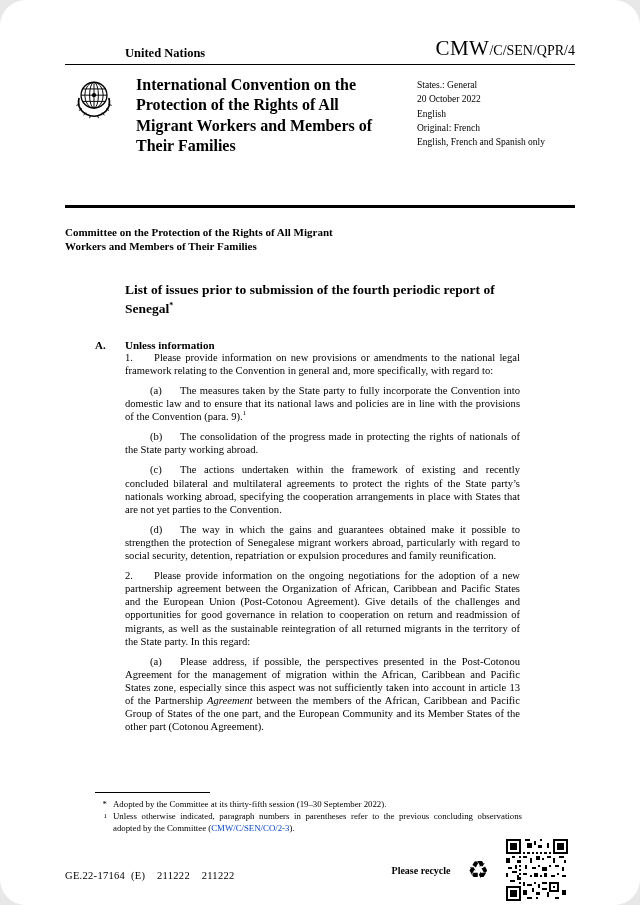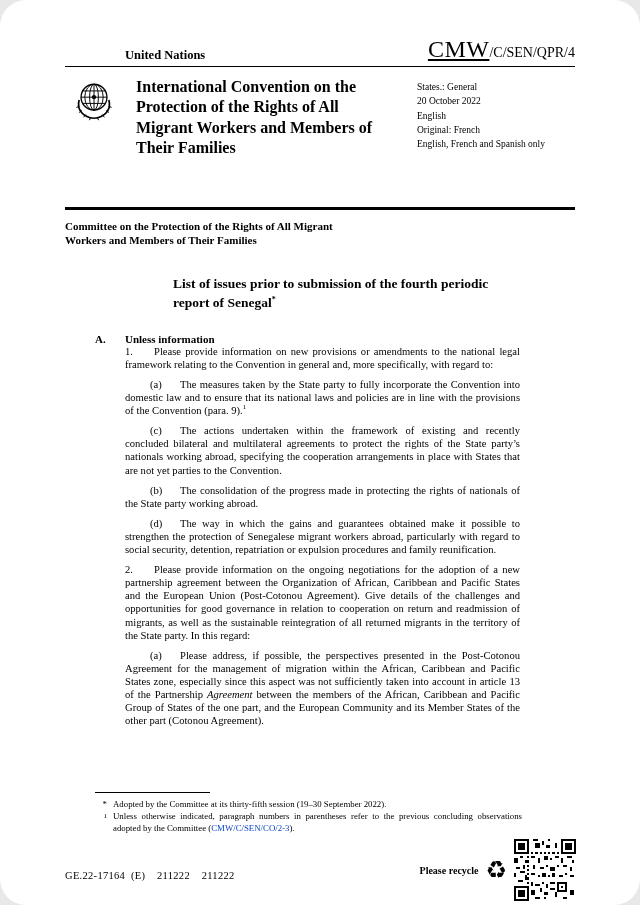--- a/index.html
+++ b/index.html
@@ -9,33 +9,33 @@
     position:relative; width:640px; height:905px; margin:0 auto;
     background:#ffffff; overflow:hidden;border-radius:26px;
   }
   .header-wrap { margin:0 65px; }
   .h-row1 {
     display:flex; justify-content:space-between; align-items:flex-end;
     padding:36px 0 3px 60px; border-bottom:1px solid #000;
   }
   .un-name { font-weight:bold; font-size:12.5px; }
   .doc-symbol { font-size:12px; white-space:nowrap; }
-  .doc-symbol .main { font-size:24px; letter-spacing:.5px;text-decoration:underline; }
+  .doc-symbol .main { font-size:21px; letter-spacing:.5px; }
   .doc-symbol .suffix { font-size:14px; }
   .h-row2 { display:flex; padding-top:10px;gap:12px; }
   .emblem { width:46px; height:48px; margin:0 7px 0 6px; flex:none; }
   .conv-title { width:250px; font-weight:bold; font-size:16px; line-height:1.28; }
   .info-block { margin-left:auto; width:158px; font-size:9.5px; line-height:1.5; padding-top:3px; }
   .thick-rule { border-bottom:3px solid #000; margin-top:48px; }
   .committee {
-    margin:10px 65px 0; font-weight:bold; font-size:11px; line-height:1.25;
+    margin:18px 65px 0; font-weight:bold; font-size:11px; line-height:1.25;
     max-width:310px;
   }
   .content { margin:0 120px 0 125px; }
-  .doc-title { margin-top:28px; font-weight:bold; font-size:13.5px; line-height:1.35;margin-left:48px; }
+  .doc-title { margin-top:28px; font-weight:bold; font-size:13.5px; line-height:1.35; }
   .doc-title sup { font-size:8px; }
   .section-head { margin-top:17px; font-weight:bold; font-size:13.5px; }
   .subsection { margin-top:21px; margin-left:-30px; display:flex; font-weight:bold; font-size:11px; }
   .subsection .smark { width:30px; flex:none; }
   .body-block { font-size:10.6px; line-height:13.1px; }
   .body-block p { margin-bottom:7px; text-align:justify; }
   .pmark { display:inline-block; width:29px; }
   p.lettered { text-indent:25px; }
   p.lettered .pmark { width:30px; text-indent:0; }
   .fnref { font-size:7px; vertical-align:super; line-height:0; }
@@ -43,21 +43,21 @@
   .fn-sep { width:115px; border-top:1px solid #000; margin-bottom:6px; }
   .footnote { display:flex; }
   .footnote .fmark { width:12px; flex:none; text-align:right; margin-right:6px; }
   .footnote .fmark.sup { font-size:7px; padding-top:1px; }
   .footnote .ftext { text-align:justify; }
   .link { color:var(--link-color,#0b47c4); text-decoration:none; cursor:pointer; }
   .footer-left {
     position:absolute; left:65px; bottom:24px;
     font-size:10.5px; letter-spacing:.3px; white-space:pre;
   }
-  .footer-right { position:absolute; right:64px; bottom:4px; display:flex; align-items:center; gap:7px; }
+  .footer-right { position:absolute; right:72px; bottom:4px; display:flex; align-items:center; gap:17px; }
   .recycle-label { font-weight:bold; font-size:10px; white-space:nowrap; }
   .recycle-glyph { font-size:24px; line-height:1; font-family:"DejaVu Sans", sans-serif; }
   .qr { width:62px; height:62px; }
 </style>
 </head>
 <body>
 
 <div class="page">
 
   <div class="header-wrap">
@@ -103,23 +103,23 @@
     <div class="subsection">
       <span class="smark">A.</span>
       <span>Unless information</span>
     </div>
 
     <div class="body-block">
       <p><span class="pmark">1.</span><span>Please provide information on new provisions or amendments to the national legal framework relating to the Convention in general and, more specifically, with regard to:</span></p>
 
       <p class="lettered"><span class="pmark">(a)</span><span>The measures taken by the State party to fully incorporate the Convention into domestic law and to ensure that its national laws and policies are in line with the provisions of the Convention (para. 9).</span><sup class="fnref">1</sup></p>
 
+      <p class="lettered"><span class="pmark">(b)</span><span>The consolidation of the progress made in protecting the rights of nationals of the State party working abroad.</span></p>
+
       <p class="lettered"><span class="pmark">(c)</span><span>The actions undertaken within the framework of existing and recently concluded bilateral and multilateral agreements to protect the rights of the State party’s nationals working abroad, specifying the cooperation arrangements in place with States that are not yet parties to the Convention.</span></p>
-
-      <p class="lettered"><span class="pmark">(b)</span><span>The consolidation of the progress made in protecting the rights of nationals of the State party working abroad.</span></p>
 
       <p class="lettered"><span class="pmark">(d)</span><span>The way in which the gains and guarantees obtained make it possible to strengthen the protection of Senegalese migrant workers abroad, particularly with regard to social security, detention, repatriation or expulsion procedures and family reunification.</span></p>
 
       <p><span class="pmark">2.</span><span>Please provide information on the ongoing negotiations for the adoption of a new partnership agreement between the Organization of African, Caribbean and Pacific States and the European Union (Post-Cotonou Agreement). Give details of the challenges and opportunities for good governance in relation to cooperation on return and readmission of migrants, as well as the sustainable reintegration of all returned migrants in the territory of the State party. In this regard:</span></p>
 
       <p class="lettered"><span class="pmark">(a)</span><span>Please address, if possible, the perspectives presented in the Post-Cotonou Agreement for the management of migration within the African, Caribbean and Pacific States zone, especially since this aspect was not sufficiently taken into account in article 13 of the Partnership </span><em>Agreement</em><span> between the members of the African, Caribbean and Pacific Group of States of the one part, and the European Community and its Member States of the other part (Cotonou Agreement).</span></p>
     </div>
   </div>
 
   <div class="footnotes">

